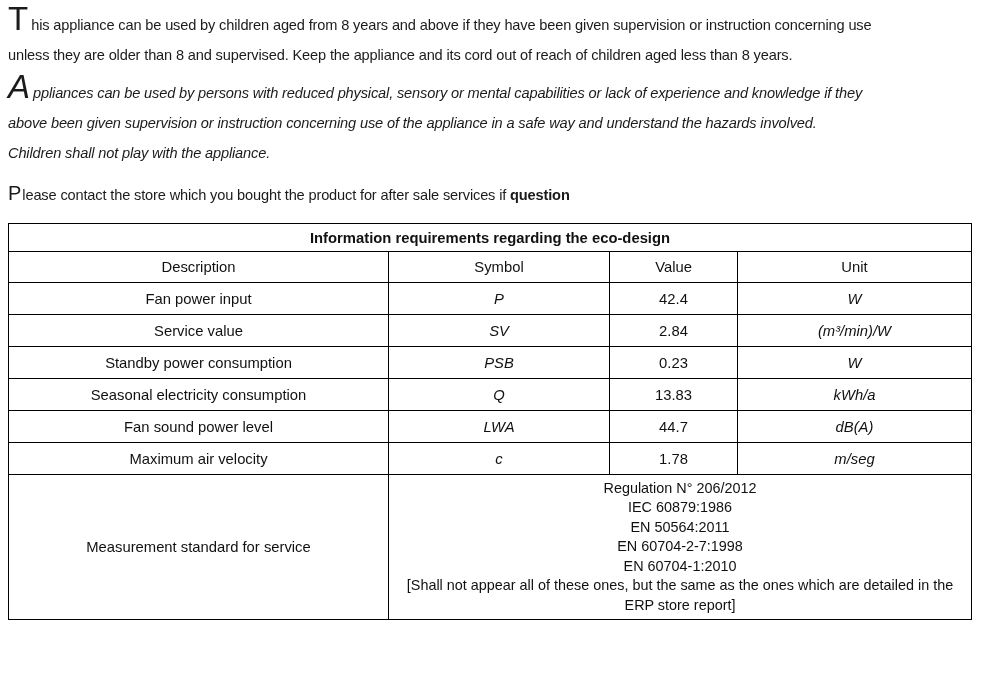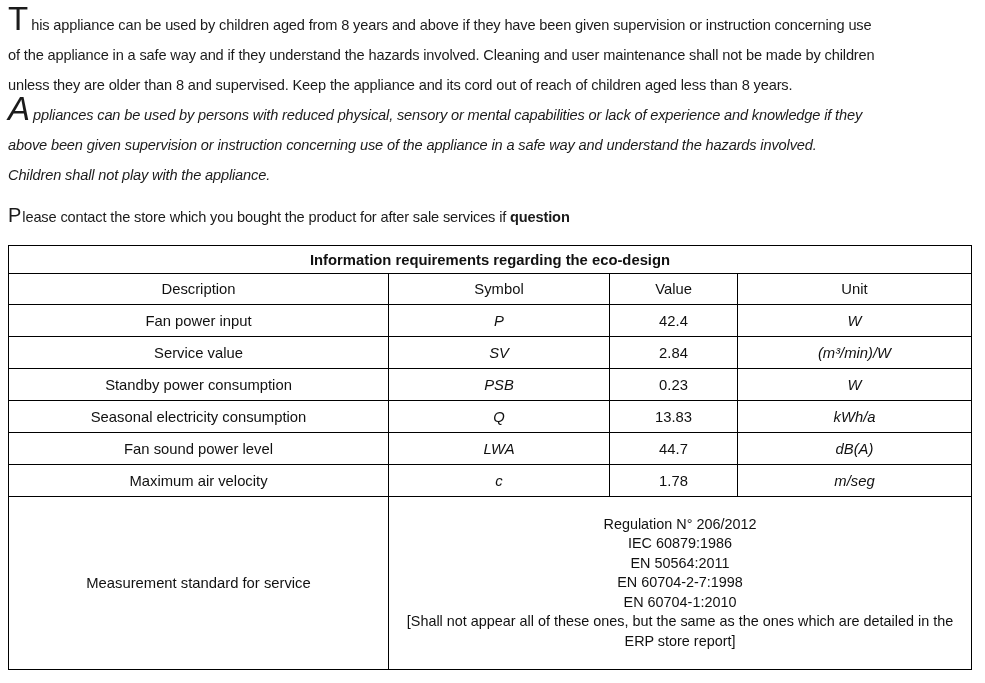--- a/index.html
+++ b/index.html
@@ -13,21 +13,21 @@
     padding: 10px 12px 0 8px;
     overflow: hidden;
   }
   .para {
     font-size: 14.6px;
     line-height: 30px;
     letter-spacing: -0.15px;
     margin: 0;
     color: #1b1b1b;
   }
-  .para-1 { }
+  .para-1 { margin-bottom: 8px; }
   .para-2 { margin-bottom: 12px; font-style: italic; }
   .para-3 { margin-bottom: 13px; }
   .line { display: block; white-space: nowrap; }
   .lead-xl {
     font-size: 33px;
     line-height: 0;
     margin-right: 3px;
     letter-spacing: 0;
   }
   .lead-md {
@@ -52,36 +52,35 @@
     padding: 0 4px;
   }
   .title-cell {
     font-weight: bold;
     font-size: 15.5px;
     height: 28px;
   }
   .head-cell { height: 31px; }
   .data-row td { height: 32px; }
   .sym-cell, .unit-cell { font-style: italic; }
-  .meas-cell { height: 173px; border-radius: 21px; }
+  .meas-cell { height: 145px; border-radius: 21px; }
   .meas-label-cell { font-size: 14.8px; }
   .std-line {
     line-height: 19.5px;
     font-size: 14.4px;
     white-space: normal;
   }
 </style>
 </head>
 <body>
 
 <div class="page">
 
   <p class="para para-1">
     <span class="line"><span class="lead-xl">T</span><span>his appliance can be used by children aged from 8 years and above if they have been given supervision or instruction concerning use</span></span>
-    <span class="line">of the appliance in a safe way and if they understand the hazards involved. Cleaning and user maintenance shall not be made by children</span>
     <span class="line">unless they are older than 8 and supervised. Keep the appliance and its cord out of reach of children aged less than 8 years.</span>
   </p>
 
   <p class="para para-2">
     <span class="line"><span class="lead-xl">A</span><span>ppliances can be used by persons with reduced physical, sensory or mental capabilities or lack of experience and knowledge if they</span></span>
     <span class="line">above been given supervision or instruction concerning use of the appliance in a safe way and understand the hazards involved.</span>
     <span class="line">Children shall not play with the appliance.</span>
   </p>
 
   <p class="para para-3">

